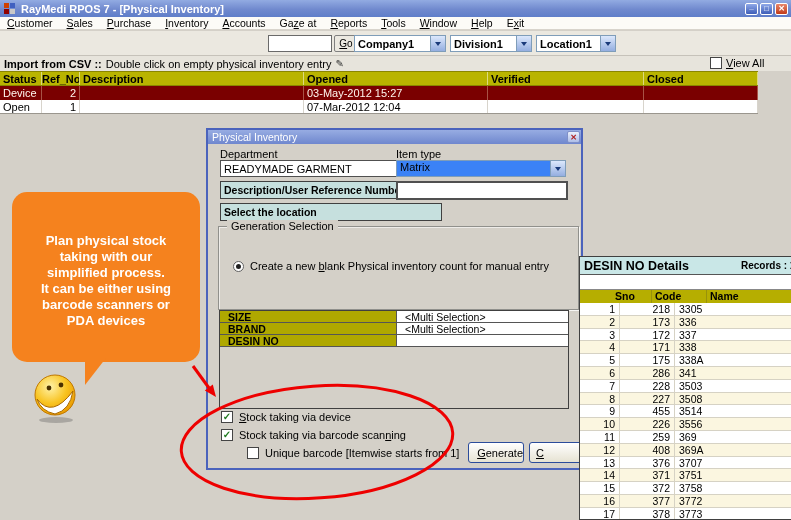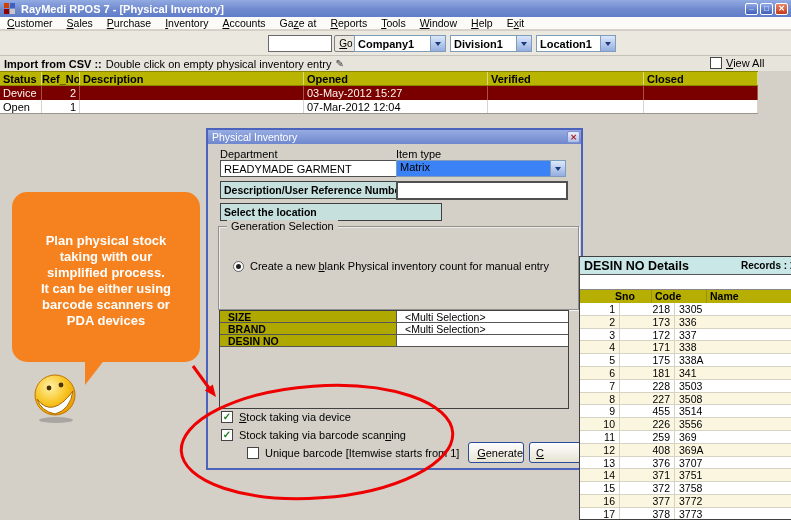--- a/index.html
+++ b/index.html
@@ -355,21 +355,21 @@
         </div>
 
         <div class="prow">
           <span class="c-sno">5</span>
           <span class="c-code">175</span>
           <span class="c-name">338A</span>
         </div>
 
         <div class="prow alt">
           <span class="c-sno">6</span>
-          <span class="c-code">181</span>
+          <span class="c-code">286</span>
           <span class="c-name">341</span>
         </div>
 
         <div class="prow">
           <span class="c-sno">7</span>
           <span class="c-code">228</span>
           <span class="c-name">3503</span>
         </div>
 
         <div class="prow alt">

